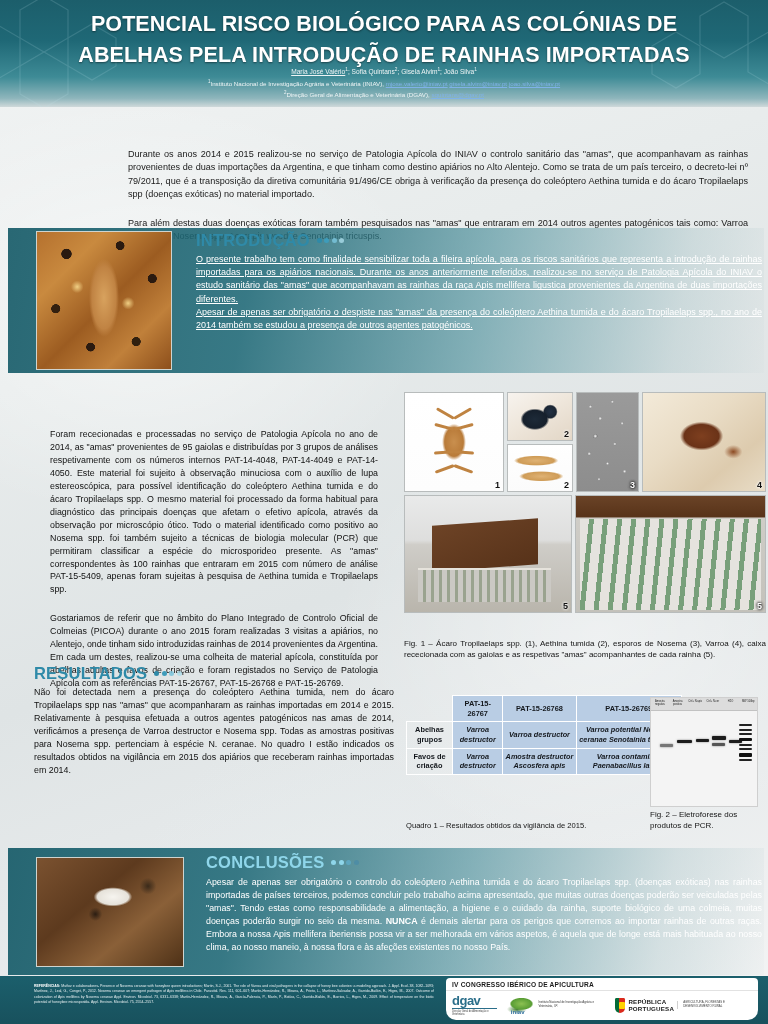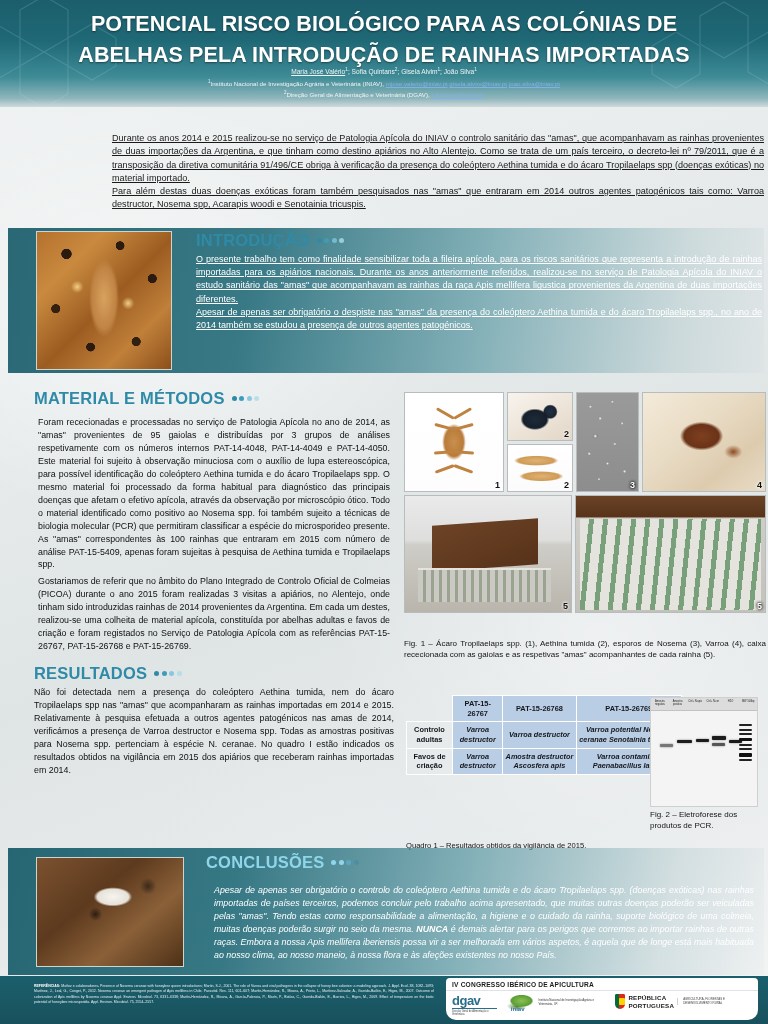--- a/index.html
+++ b/index.html
@@ -69,21 +69,21 @@
   
   .abstract {
     position: absolute;
     left: 112px; top: 132px;
     width: 652px;
     font-size: 9.1px;
     line-height: 1.46;
     color: #1a1a1a;
     text-align: justify;
   }
-  .abstract p { margin: 0; text-decoration: underline; }
+  .abstract p { margin: 16px; }
 
   
   .intro-panel {
     position: absolute;
     left: 8px; top: 228px;
     width: 756px; height: 145px;
     background: linear-gradient(100deg, rgba(24,92,105,0.92) 0%, rgba(30,104,118,0.88) 32%, rgba(70,140,152,0.62) 62%, rgba(150,185,190,0.30) 88%, rgba(200,215,216,0.10) 100%);
   }
   .bee-photo {
     position: absolute;
@@ -155,21 +155,21 @@
   }
   .mm-body {
     position: absolute;
     left: 34px; top: 412px;
     width: 360px;
     font-size: 8.85px;
     line-height: 1.465;
     color: #111;
     text-align: justify;
   }
-  .mm-body p { margin: 4px; }
+  .mm-body p { margin: 16px; }
 
   
   .fig1 { position: absolute; left: 404px; top: 392px; width: 362px; }
   .fig1 .row1 { display: flex; gap: 3px; height: 100px; }
   .fig1 .row2 { display: flex; gap: 3px; height: 118px; margin-top: 3px; }
   .ph {
     position: relative;
     border: 1px solid #b8bcbc;
     overflow: hidden;
     background: #d9d9d9;
@@ -330,21 +330,20 @@
     font-style: italic;
     font-weight: bold;
     color: #14181d;
   }
   .quadro-cap {
     position: absolute;
     left: 406px; top: 821px;
     width: 240px;
     font-size: 7.6px;
     color: #141414;
-    margin-top: 20px;
   }
 
   
   .gel-wrap {
     position: absolute;
     left: 650px; top: 697px;
     width: 112px;
   }
   .gel {
     width: 108px; height: 110px;
@@ -424,21 +423,21 @@
   .conc-head .dots i:nth-child(4) { background: #4b8ba6; }
   .conc-body {
     position: absolute;
     left: 206px; top: 876px;
     width: 556px;
     color: #ffffff;
     font-size: 8.85px;
     line-height: 1.465;
     text-align: justify;
   }
-  .conc-body p { margin: 8px; font-style: italic; }
+  .conc-body p { margin: 0; }
 
   
   .footer {
     position: absolute;
     left: 0; bottom: 0;
     width: 768px; height: 48px;
     background: linear-gradient(180deg, #1b5f6c 0%, #18515d 100%);
   }
   .refs {
     position: absolute;
@@ -462,21 +461,21 @@
   .congress-title {
     font-size: 6.6px;
     font-weight: bold;
     color: #1b1b1b;
     padding: 3px 0 2px 6px;
     letter-spacing: .2px;
     border-bottom: 1px solid #e2e2e2;
   }
   .logos {
     display: flex;
-    align-items: flex-start;
+    align-items: center;
     gap: 8px;
     padding: 3px 6px 0 6px;
   }
   .logo-dgav {
     font-size: 13px; font-weight: bold;
     color: #2a6e8a; letter-spacing: -.5px;
     line-height: 1;
   }
   .logo-dgav small {
     display: block;
@@ -581,29 +580,20 @@
         <i></i>
         <i></i>
         <i></i>
       </span>
   </div>
   <div class="intro-body">
     <p>O presente trabalho tem como finalidade sensibilizar toda a fileira apícola, para os riscos sanitários que representa a introdução de rainhas importadas para os apiários nacionais. Durante os anos anteriormente referidos, realizou-se no serviço de Patologia Apícola do INIAV o estudo sanitário das "amas" que acompanhavam as rainhas da raça Apis mellifera ligustica provenientes da Argentina de duas importações diferentes.</p>
     <p>Apesar de apenas ser obrigatório o despiste nas "amas" da presença do coleóptero Aethina tumida e do ácaro Tropilaelaps spp., no ano de 2014 também se estudou a presença de outros agentes patogénicos.</p>
   </div>
 
-  <div class="mm-head sec-head">
-    <span>MATERIAL E MÉTODOS</span>
-    <span class="dots">
-        <i></i>
-        <i></i>
-        <i></i>
-        <i></i>
-      </span>
-  </div>
   <div class="mm-body">
     <p>Foram rececionadas e processadas no serviço de Patologia Apícola no ano de 2014, as "amas" provenientes de 95 gaiolas e distribuídas por 3 grupos de análises respetivamente com os números internos PAT-14-4048, PAT-14-4049 e PAT-14-4050. Este material foi sujeito à observação minuciosa com o auxílio de lupa estereoscópica, para possível identificação do coleóptero Aethina tumida e do ácaro Tropilaelaps spp. O mesmo material foi processado da forma habitual para diagnóstico das principais doenças que afetam o efetivo apícola, através da observação por microscópio ótico. Todo o material identificado como positivo ao Nosema spp. foi também sujeito a técnicas de biologia molecular (PCR) que permitiram classificar a espécie do microsporideo presente. As "amas" correspondentes às 100 rainhas que entraram em 2015 com número de análise PAT-15-5409, apenas foram sujeitas à pesquisa de Aethina tumida e Tropilaelaps spp.</p>
     <p>Gostariamos de referir que no âmbito do Plano Integrado de Controlo Oficial de Colmeias (PICOA) durante o ano 2015 foram realizadas 3 visitas a apiários, no Alentejo, onde tinham sido introduzidas rainhas de 2014 provenientes da Argentina. Em cada um destes, realizou-se uma colheita de material apícola, constituída por abelhas adultas e favos de criação e foram registados no Serviço de Patologia Apícola com as referências PAT-15-26767, PAT-15-26768 e PAT-15-26769.</p>
   </div>
 
   <div class="fig1">
     <div class="row1">
       <div class="ph" style="width:100px">
         <div class="img-tropi">
           <div class="legs">
@@ -672,21 +662,21 @@
     <thead>
       <tr>
         <th class="blank"></th>
         <th>PAT-15-26767</th>
         <th>PAT-15-26768</th>
         <th>PAT-15-26769</th>
       </tr>
     </thead>
     <tbody>
       <tr>
-        <td class="rowhdr">Controlo adultas</td>
+        <td class="rowhdr">Abelhas grupos</td>
         <td class="cell">Varroa destructor</td>
         <td class="cell">Varroa destructor</td>
         <td class="cell">Varroa potential Nosema ceranae Senotainia tricuspis</td>
       </tr>
       <tr>
         <td class="rowhdr">Favos de criação</td>
         <td class="cell">Varroa destructor</td>
         <td class="cell">Amostra destructor Ascosfera apis</td>
         <td class="cell">Varroa contaminar Paenabacillus larvae</td>
       </tr>

